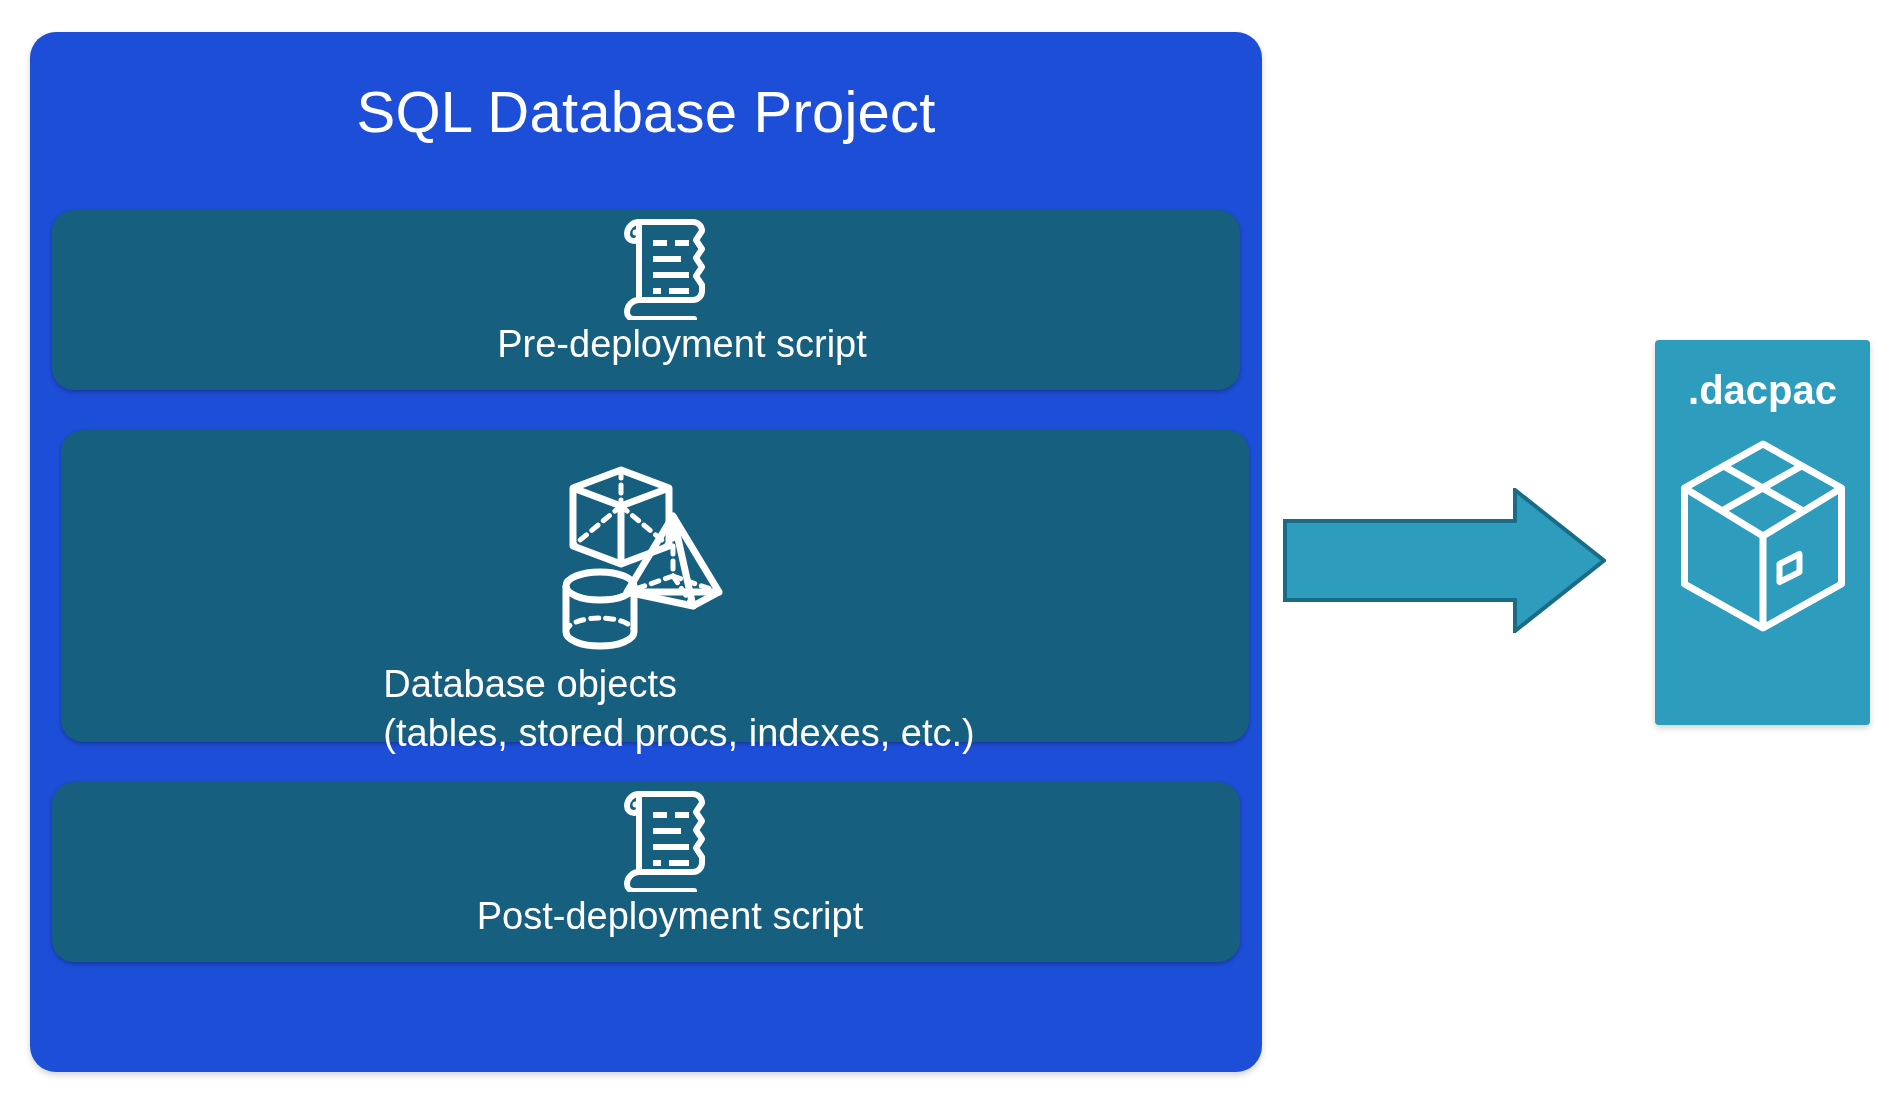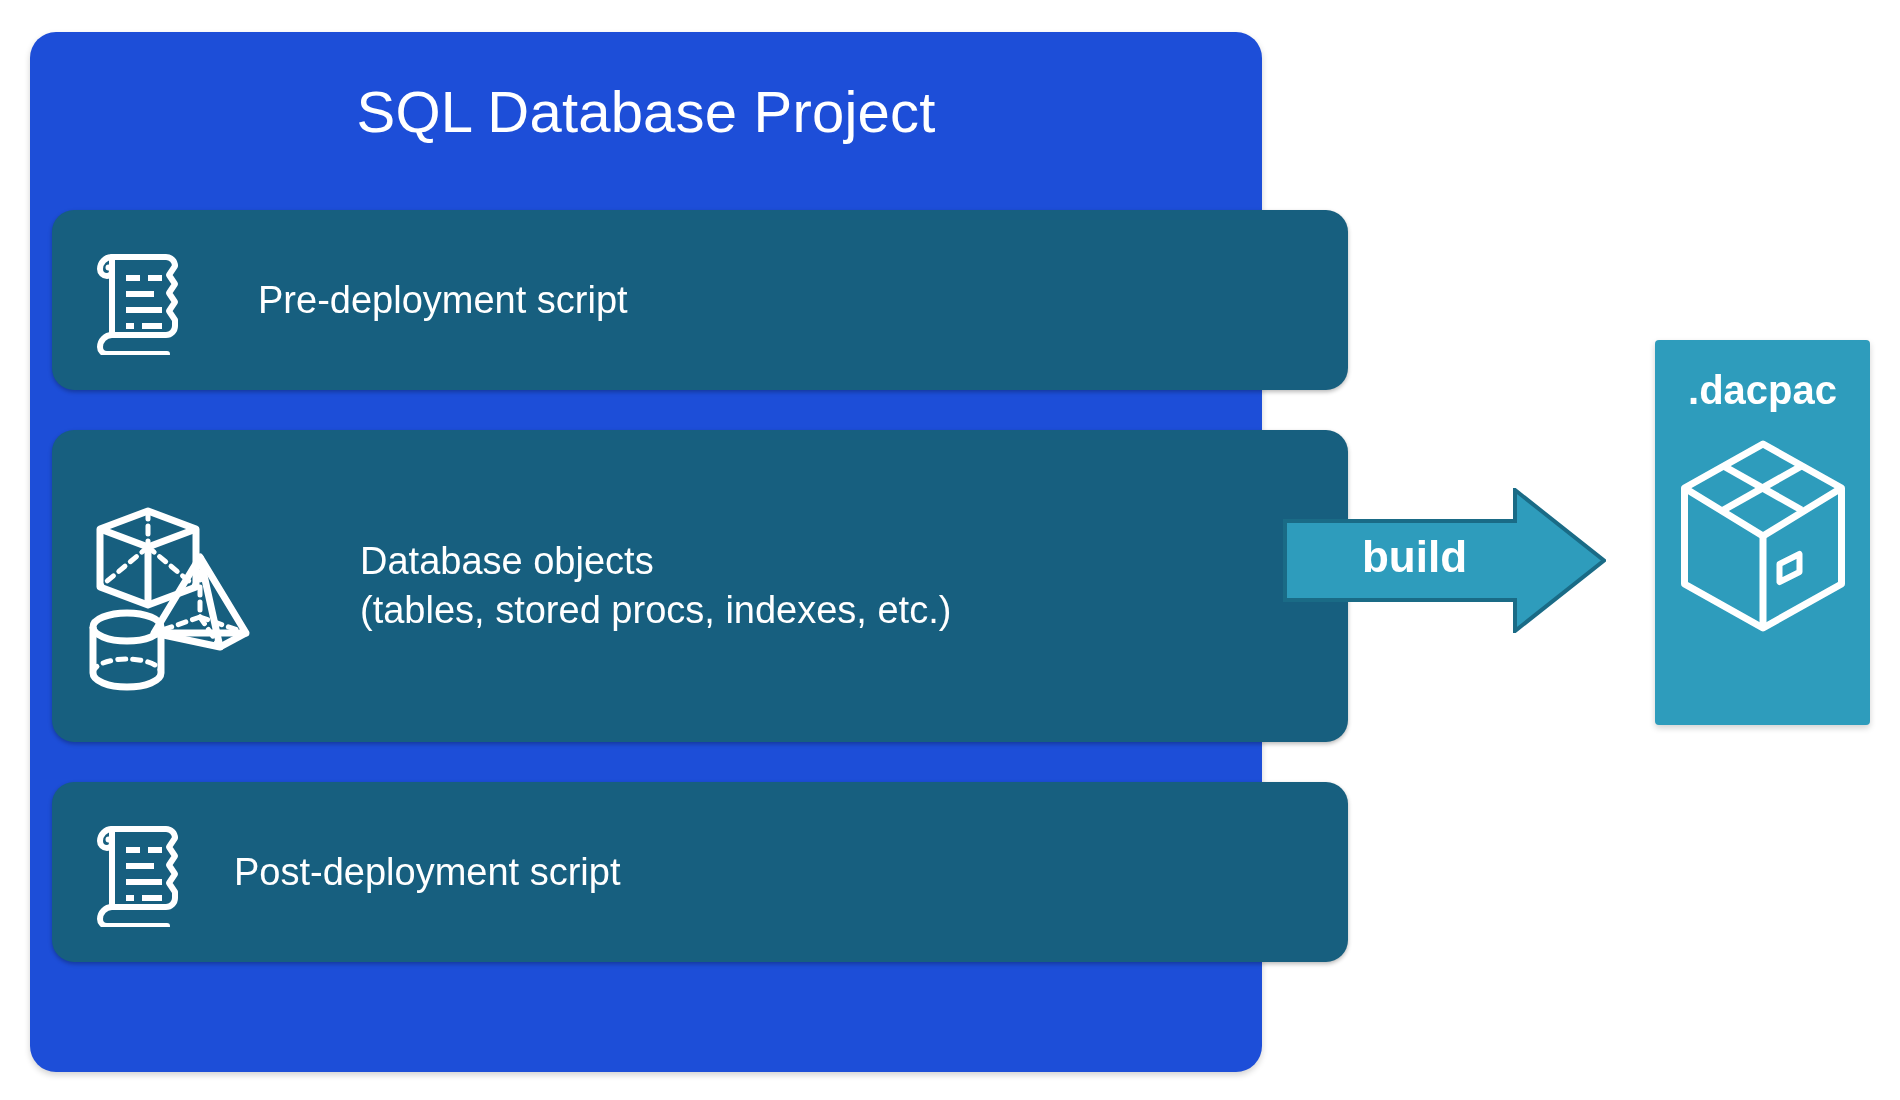--- a/index.html
+++ b/index.html
@@ -46,31 +46,32 @@
     font-weight: 400;
     letter-spacing: 0.2px;
     line-height: 1.1;
     font-family: "Liberation Sans", sans-serif;
   }
 
   
   .card {
     position: absolute;
     left: 22px;
-    width: 1296px;
+    width: 1188px;
     background: #175F7F;
     border-radius: 22px;
     box-sizing: border-box;
     box-shadow: 0 2px 4px rgba(0,0,0,0.28);
     display: flex;
     align-items: center;
+    flex-direction: column;
   }
 
   .card-pre   { top: 178px;  height: 180px; }
-  .card-obj   { top: 398px;  height: 312px; }
+  .card-obj   { top: 398px;  height: 312px; margin-left: 9px; }
   .card-post  { top: 750px;  height: 180px; }
 
   .card-icon {
     flex: 0 0 auto;
     margin-left: 30px;
     display: flex;
     align-items: center;
     justify-content: center;
   }
 
@@ -234,21 +235,20 @@
       <div class="card-label label-post">Post-deployment script</div>
     </div>
 
   </div>
 
   <div class="build-arrow">
     <svg viewBox="0 0 323 145" preserveAspectRatio="none" xmlns="http://www.w3.org/2000/svg">
       <path d="M2 33 H232 V2 L321 72.5 L232 143 V112 H2 Z" fill="#2E9CBC" stroke="#1A6B86" stroke-width="4" stroke-linejoin="miter"></path>
     </svg>
   </div>
-  <div class="build-label">build</div>
 
   <div class="dacpac-box">
     <div class="dacpac-title">.dacpac</div>
     <div class="dacpac-icon">
       <svg viewBox="0 0 175 200" fill="none" xmlns="http://www.w3.org/2000/svg">
         <g stroke="#ffffff" stroke-width="7" stroke-linejoin="round" fill="none">
 
           <path d="M87.5 8 L166 52 L166 148 L87.5 192 L9 148 L9 52 Z"></path>
 
           <path d="M87.5 100 L87.5 192"></path>

